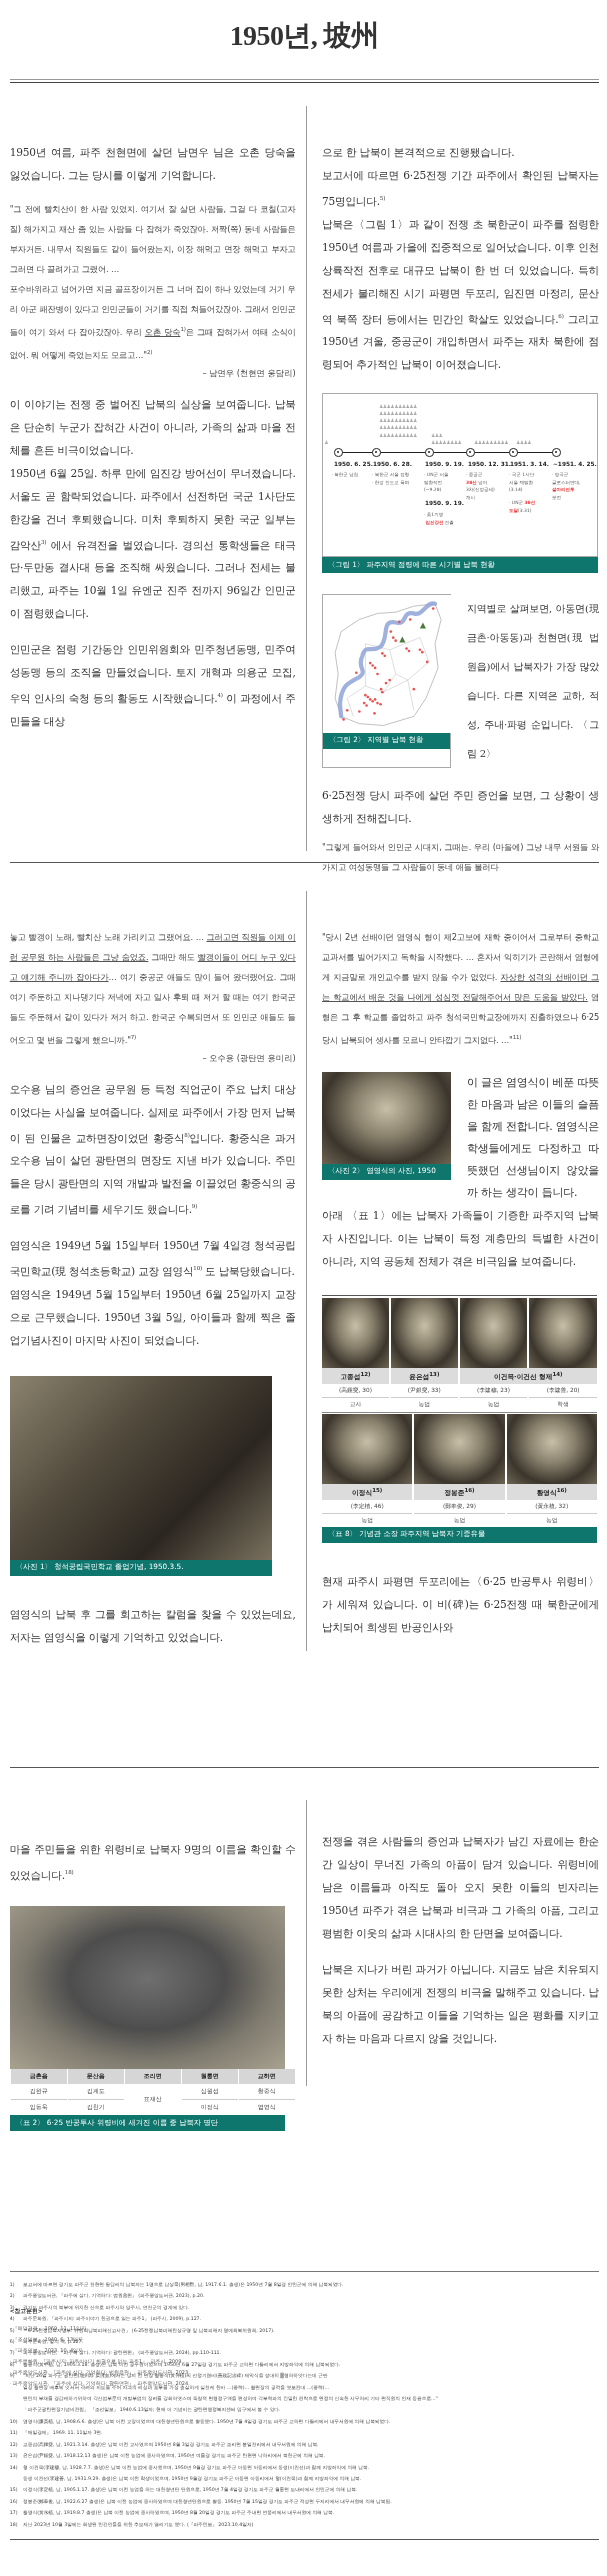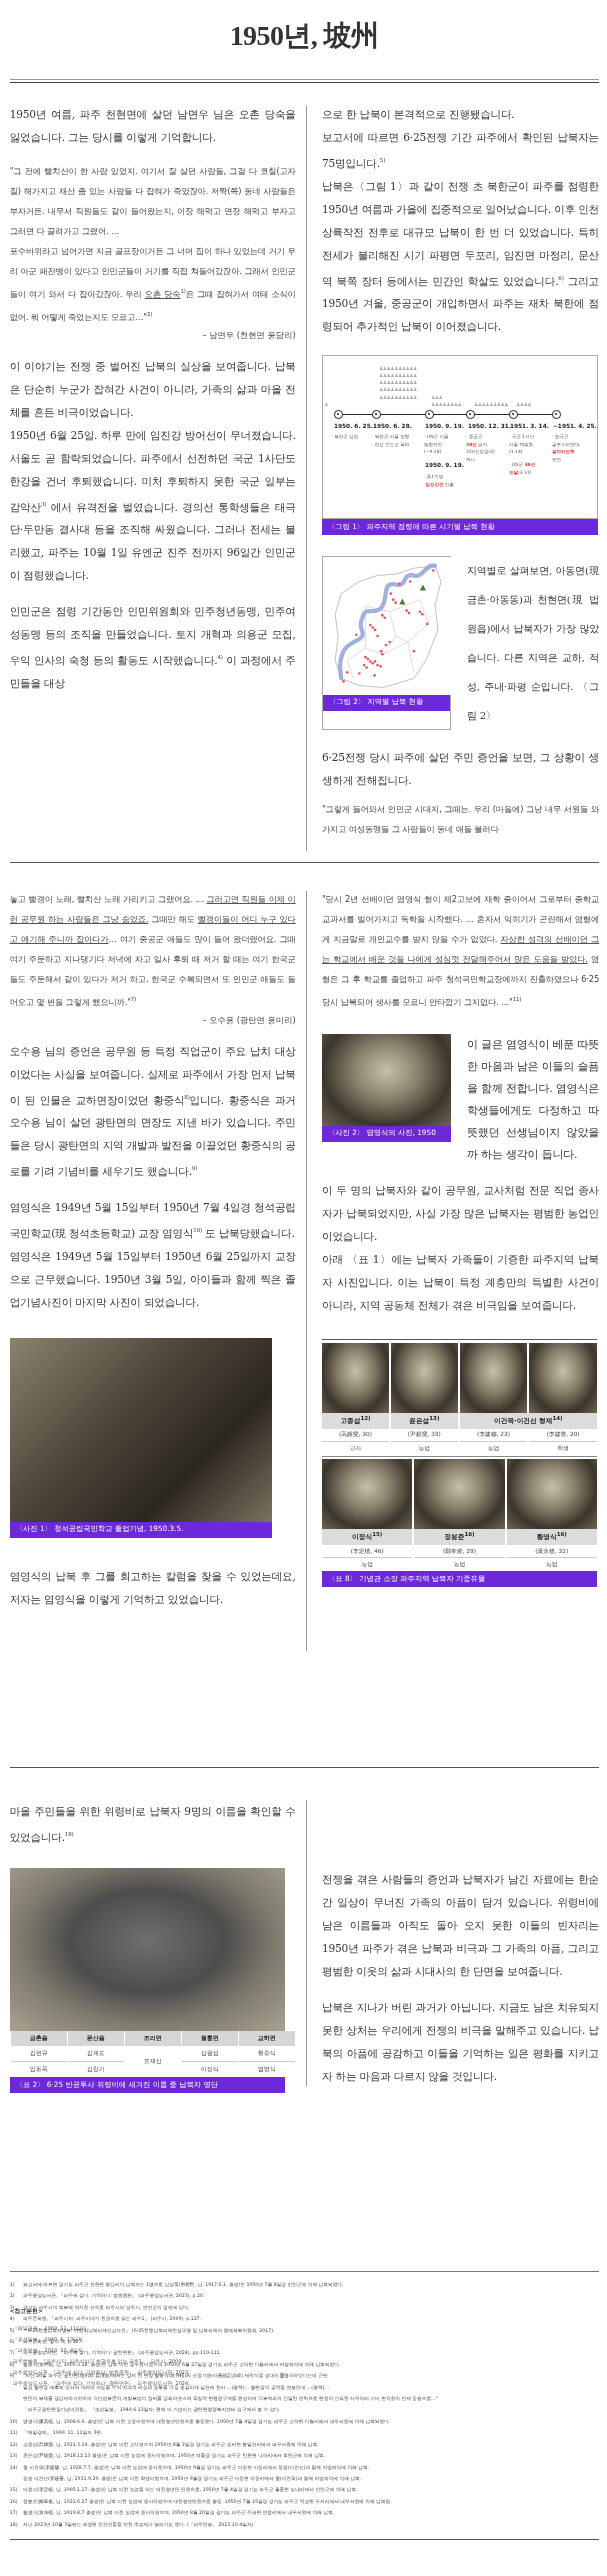--- a/index.html
+++ b/index.html
@@ -1,30 +1,30 @@
 <!DOCTYPE html>
 <html style="font-size:9.7px"><head>
 <meta charset="utf-8">
 <style>
   * { box-sizing: border-box; margin: 0; padding: 0; }
   body { width: 608px; height: 2576px; background: #ffffff; color: #333; font-family: "DejaVu Serif", serif; overflow: hidden; position: relative; }
   .title { position: absolute; top: 17px; left: 0; width: 608px; text-align: center; font-size: 28px; font-weight: bold; color: #333; font-family: "Liberation Serif", serif; letter-spacing: -0.6px; }
   .double-rule { position: absolute; left: 9.7px; width: 589px; height: 3.6px; border-top: 1.2px solid #999; border-bottom: 1.2px solid #444; }
   .hr { position: absolute; left: 9.7px; width: 589px; border-top: 1.2px solid #555; }
-  .col { position: absolute; width: 286px; }
+  .col { position: absolute; width: 286px; margin-top: 38px; }
   .col-l { left: 9.7px; }
   .col-r { left: 322px; }
   .vline { position: absolute; left: 306px; border-left: 1.2px solid #9a9a9a; }
   .p { font-size: 10.6px; line-height: 23px; text-align: justify; letter-spacing: -0.2px; color: #333; }
   .p.gap { margin-top: 13.4px; }
   .q { font-family: "DejaVu Sans", sans-serif; font-size: 8.3px; line-height: 20px; color: #444; text-align: justify; letter-spacing: -0.2px; }
   .q u { text-decoration: underline; text-decoration-color: #555; }
   .attrib { font-family: "DejaVu Sans", sans-serif; font-size: 8.3px; text-align: right; color: #444; margin-top: 3.6px; }
   sup { font-size: 5.5px; vertical-align: super; }
-  .caption { background: #6d28d9; color: #fff; font-family: "DejaVu Sans", sans-serif; font-size: 7.3px; padding: 3.6px 6px; height: 16px; line-height: 8.5px; }
+  .caption { background: #0f766e; color: #fff; font-family: "DejaVu Sans", sans-serif; font-size: 7.3px; padding: 3.6px 6px; height: 16px; line-height: 8.5px; }
   .figure-box { border: 0.6px solid #aaa; background: #fff; }
   
   .timeline { position: relative; height: 164px; }
   .tl-line { position: absolute; top: 58px; left: 14.6px; width: 219px; border-top: 0.9px solid #222; }
   .tl-node { position: absolute; top: 54px; width: 8.5px; height: 8.5px; border: 1.2px solid #222; border-radius: 50%; background: #fff; }
   .tl-node::after { content: ""; position: absolute; left: 1.8px; top: 1.8px; width: 2.4px; height: 2.4px; background: #222; border-radius: 50%; }
   .tl-date { position: absolute; top: 67px; font-family: "DejaVu Sans", sans-serif; font-size: 5.8px; font-weight: bold; color: #222; white-space: nowrap; }
   .tl-desc { position: absolute; top: 77px; font-family: "DejaVu Sans", sans-serif; font-size: 4.5px; line-height: 7.6px; color: #555; white-space: pre-line; }
   .tl-desc .red { color: #e33; font-weight: bold; }
   .people { position: absolute; font-size: 4.9px; color: #aaa; line-height: 7.3px; letter-spacing: -0.6px; white-space: pre; font-family: "DejaVu Sans", sans-serif; }
@@ -218,21 +218,20 @@
   <div class="q">
     <span>"당시 2년 선배이던 염영식 형이 제2고보에 재학 중이어서 그로부터 중학교 교과서를 빌어가지고 독학을 시작했다. … 혼자서 익히기가 곤란해서 염형에게 지금말로 개인교수를 받지 않을 수가 없었다. </span><u>자상한 성격의 선배이던 그는 학교에서 배운 것을 나에게 성심껏 전달해주어서 많은 도움을 받았다.</u><span> 염형은 그 후 학교를 졸업하고 파주 청석국민학교장에까지 진출하였으나 6·25 당시 납북되어 생사를 모르니 안타깝기 그지없다. …"</span><sup>11)</sup>
   </div>
   <div style="margin-top:22px;display:flex;gap:16px;">
     <div style="width:129px;flex:none;">
       <div class="portrait" style="height:92px;"></div>
       <div class="caption">〈사진 2〉 염영식의 사진, 1950</div>
     </div>
     <p class="p" style="font-size:11px;line-height:22px;">이 글은 염영식이 베푼 따뜻한 마음과 남은 이들의 슬픔을 함께 전합니다. 염영식은 학생들에게도 다정하고 따뜻했던 선생님이지 않았을까 하는 생각이 듭니다.</p>
   </div>
-  <p class="p gap">이 두 명의 납북자와 같이 공무원, 교사처럼 전문 직업 종사자가 납북되었지만, 사실 가장 많은 납북자는 평범한 농업인이었습니다.</p>
   <p class="p">아래 〈표 1〉에는 납북자 가족들이 기증한 파주지역 납북자 사진입니다. 이는 납북이 특정 계층만의 특별한 사건이 아니라, 지역 공동체 전체가 겪은 비극임을 보여줍니다.</p>
 
   <div class="t1" style="margin-top:22px;">
     <div class="t1-row" style="margin-top:2.4px;">
       <div class="t1-cell">
         <div class="portrait" style="height:70px;"></div>
         <div class="t1-name"><span>고종섭</span><sup>12)</sup></div>
         <div class="t1-sub">(高鍾燮, 30)</div>
         <div class="t1-job">교사</div>
       </div>
@@ -276,20 +275,21 @@
       </div>
       <div class="t1-cell">
         <div class="portrait" style="height:70px;"></div>
         <div class="t1-name"><span>황영식</span><sup>16)</sup></div>
         <div class="t1-sub">(黃永植, 32)</div>
         <div class="t1-job">농업</div>
       </div>
     </div>
     <div class="caption">〈표 8〉 기념관 소장 파주지역 납북자 기증유물</div>
   </div>
+  <p class="p" style="margin-top:27px;">현재 파주시 파평면 두포리에는〈6·25 반공투사 위령비〉가 세워져 있습니다. 이 비(碑)는 6·25전쟁 때 북한군에게 납치되어 희생된 반공인사와</p>
 </div>
 
 <div class="hr" style="top:1767px;"></div>
 
 <div class="vline" style="top:1800px;height:286px;"></div>
 <div class="col col-l" style="top:1800px;">
   <p class="p"><span>마을 주민들을 위한 위령비로 납북자 9명의 이름을 확인할 수 있었습니다.</span><sup>18)</sup></p>
   <div style="margin-top:19.5px;width:275px;">
     <div class="stone" style="height:163px;"></div>
     <table class="t2">
@@ -313,21 +313,21 @@
         <td style="border-bottom:none;">김찬기</td>
         <td style="border-bottom:none;">이정식</td>
         <td style="border-bottom:none;">염영식</td>
       </tr>
     </tbody>
       </table>
     <div class="caption">〈표 2〉 6·25 반공투사 위령비에 새겨진 이름 중 납북자 명단</div>
   </div>
 </div>
 
-<div class="col col-r" style="top:1868px;width:277px;">
+<div class="col col-r" style="top:1792px;width:277px;">
   <p class="p">전쟁을 겪은 사람들의 증언과 납북자가 남긴 자료에는 한순간 일상이 무너진 가족의 아픔이 담겨 있습니다. 위령비에 남은 이름들과 아직도 돌아 오지 못한 이들의 빈자리는 1950년 파주가 겪은 납북과 비극과 그 가족의 아픔, 그리고 평범한 이웃의 삶과 시대사의 한 단면을 보여줍니다.</p>
   <p class="p gap">납북은 지나가 버린 과거가 아닙니다. 지금도 남은 치유되지 못한 상처는 우리에게 전쟁의 비극을 말해주고 있습니다. 납북의 아픔에 공감하고 이들을 기억하는 일은 평화를 지키고자 하는 마음과 다르지 않을 것입니다.</p>
 </div>
 
 <div class="refs">
   <div class="refs-title">&lt;참고문헌&gt;</div>
   <div class="ref-item">· 『매일경제』 1969. 11. 11일자</div>
   <div class="ref-item">· 『조선일보』 1940. 6. 13일자</div>
   <div class="ref-item">· 『파주민보』 2023. 10. 4일자</div>
   <div class="ref-item">· 파주문화원, 『파주시지: 파주이야기 한권으로 읽는 파주1』, 파주시, 2009.</div>

